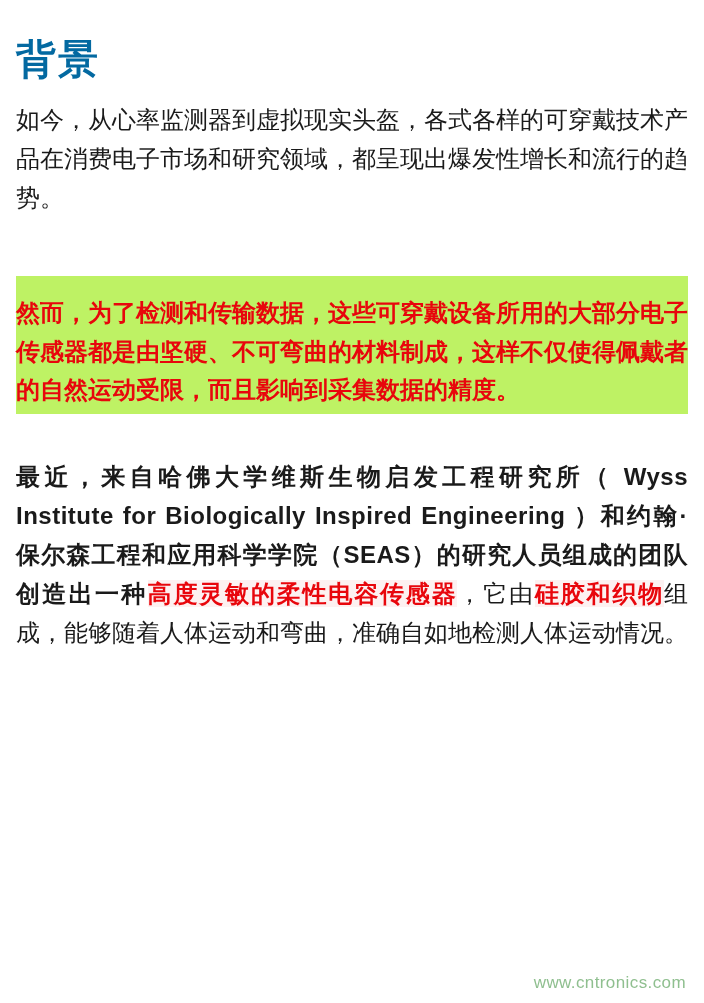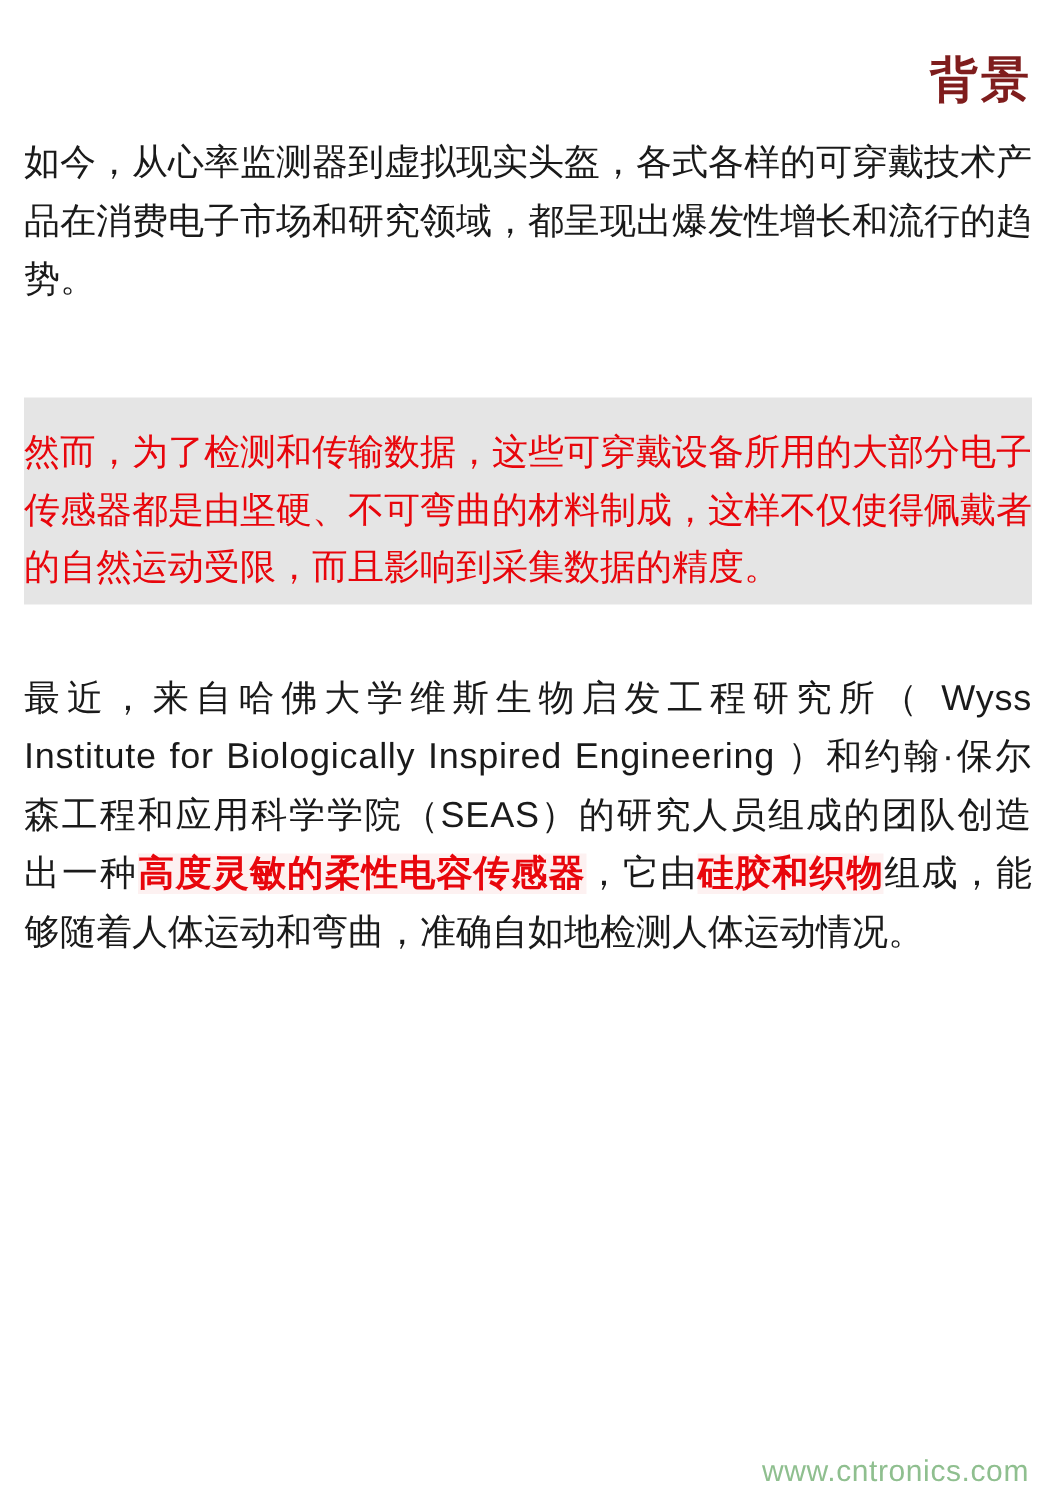--- a/index.html
+++ b/index.html
@@ -16,56 +16,57 @@
     position: relative;
   }
   .page {
     width: 704px;
     height: 1003px;
     box-sizing: border-box;
     padding: 18px 16px 0 16px;
     position: relative;
   }
   .section-title {
-    text-align: right;
-    font-size: 32px;
+    text-align: left;
+    font-size: 40px;
     font-weight: bold;
     letter-spacing: 2px;
     margin: 6px 0 14px 0;
-    color: #7f1d1d;
+    color: #0369a1;
   }
   .para {
     font-size: 24px;
     line-height: 1.62;
     color: #1a1a1a;
     text-align: justify;
     text-justify: inter-ideograph;
     margin: 0 0 18px 0;
   }
   .para.highlight-red {
     color: #e8060c;
-    font-weight: normal;
-    background: #e5e5e5;
+    font-weight: bold;
+    background: #bef264;
     padding: 18px 0 4px 0;
   }
   .gap-lg { height: 40px; }
   .gap-md { height: 26px; }
   .mark {
     color: #e8060c;
     font-weight: bold;
     background: #fdf1f1;
   }
   .latin {
     letter-spacing: 0.5px;
+    font-weight: bold;
   }
   .watermark {
     position: absolute;
     right: 18px;
     bottom: 10px;
-    font-size: 20px;
+    font-size: 17px;
     color: #8fbf8f;
     font-family: "Liberation Sans", sans-serif;
     letter-spacing: 0.4px;
   }
   .block-spacer-top { height: 8px; }
 </style>
 </head>
 <body>
 
 <div class="page">

